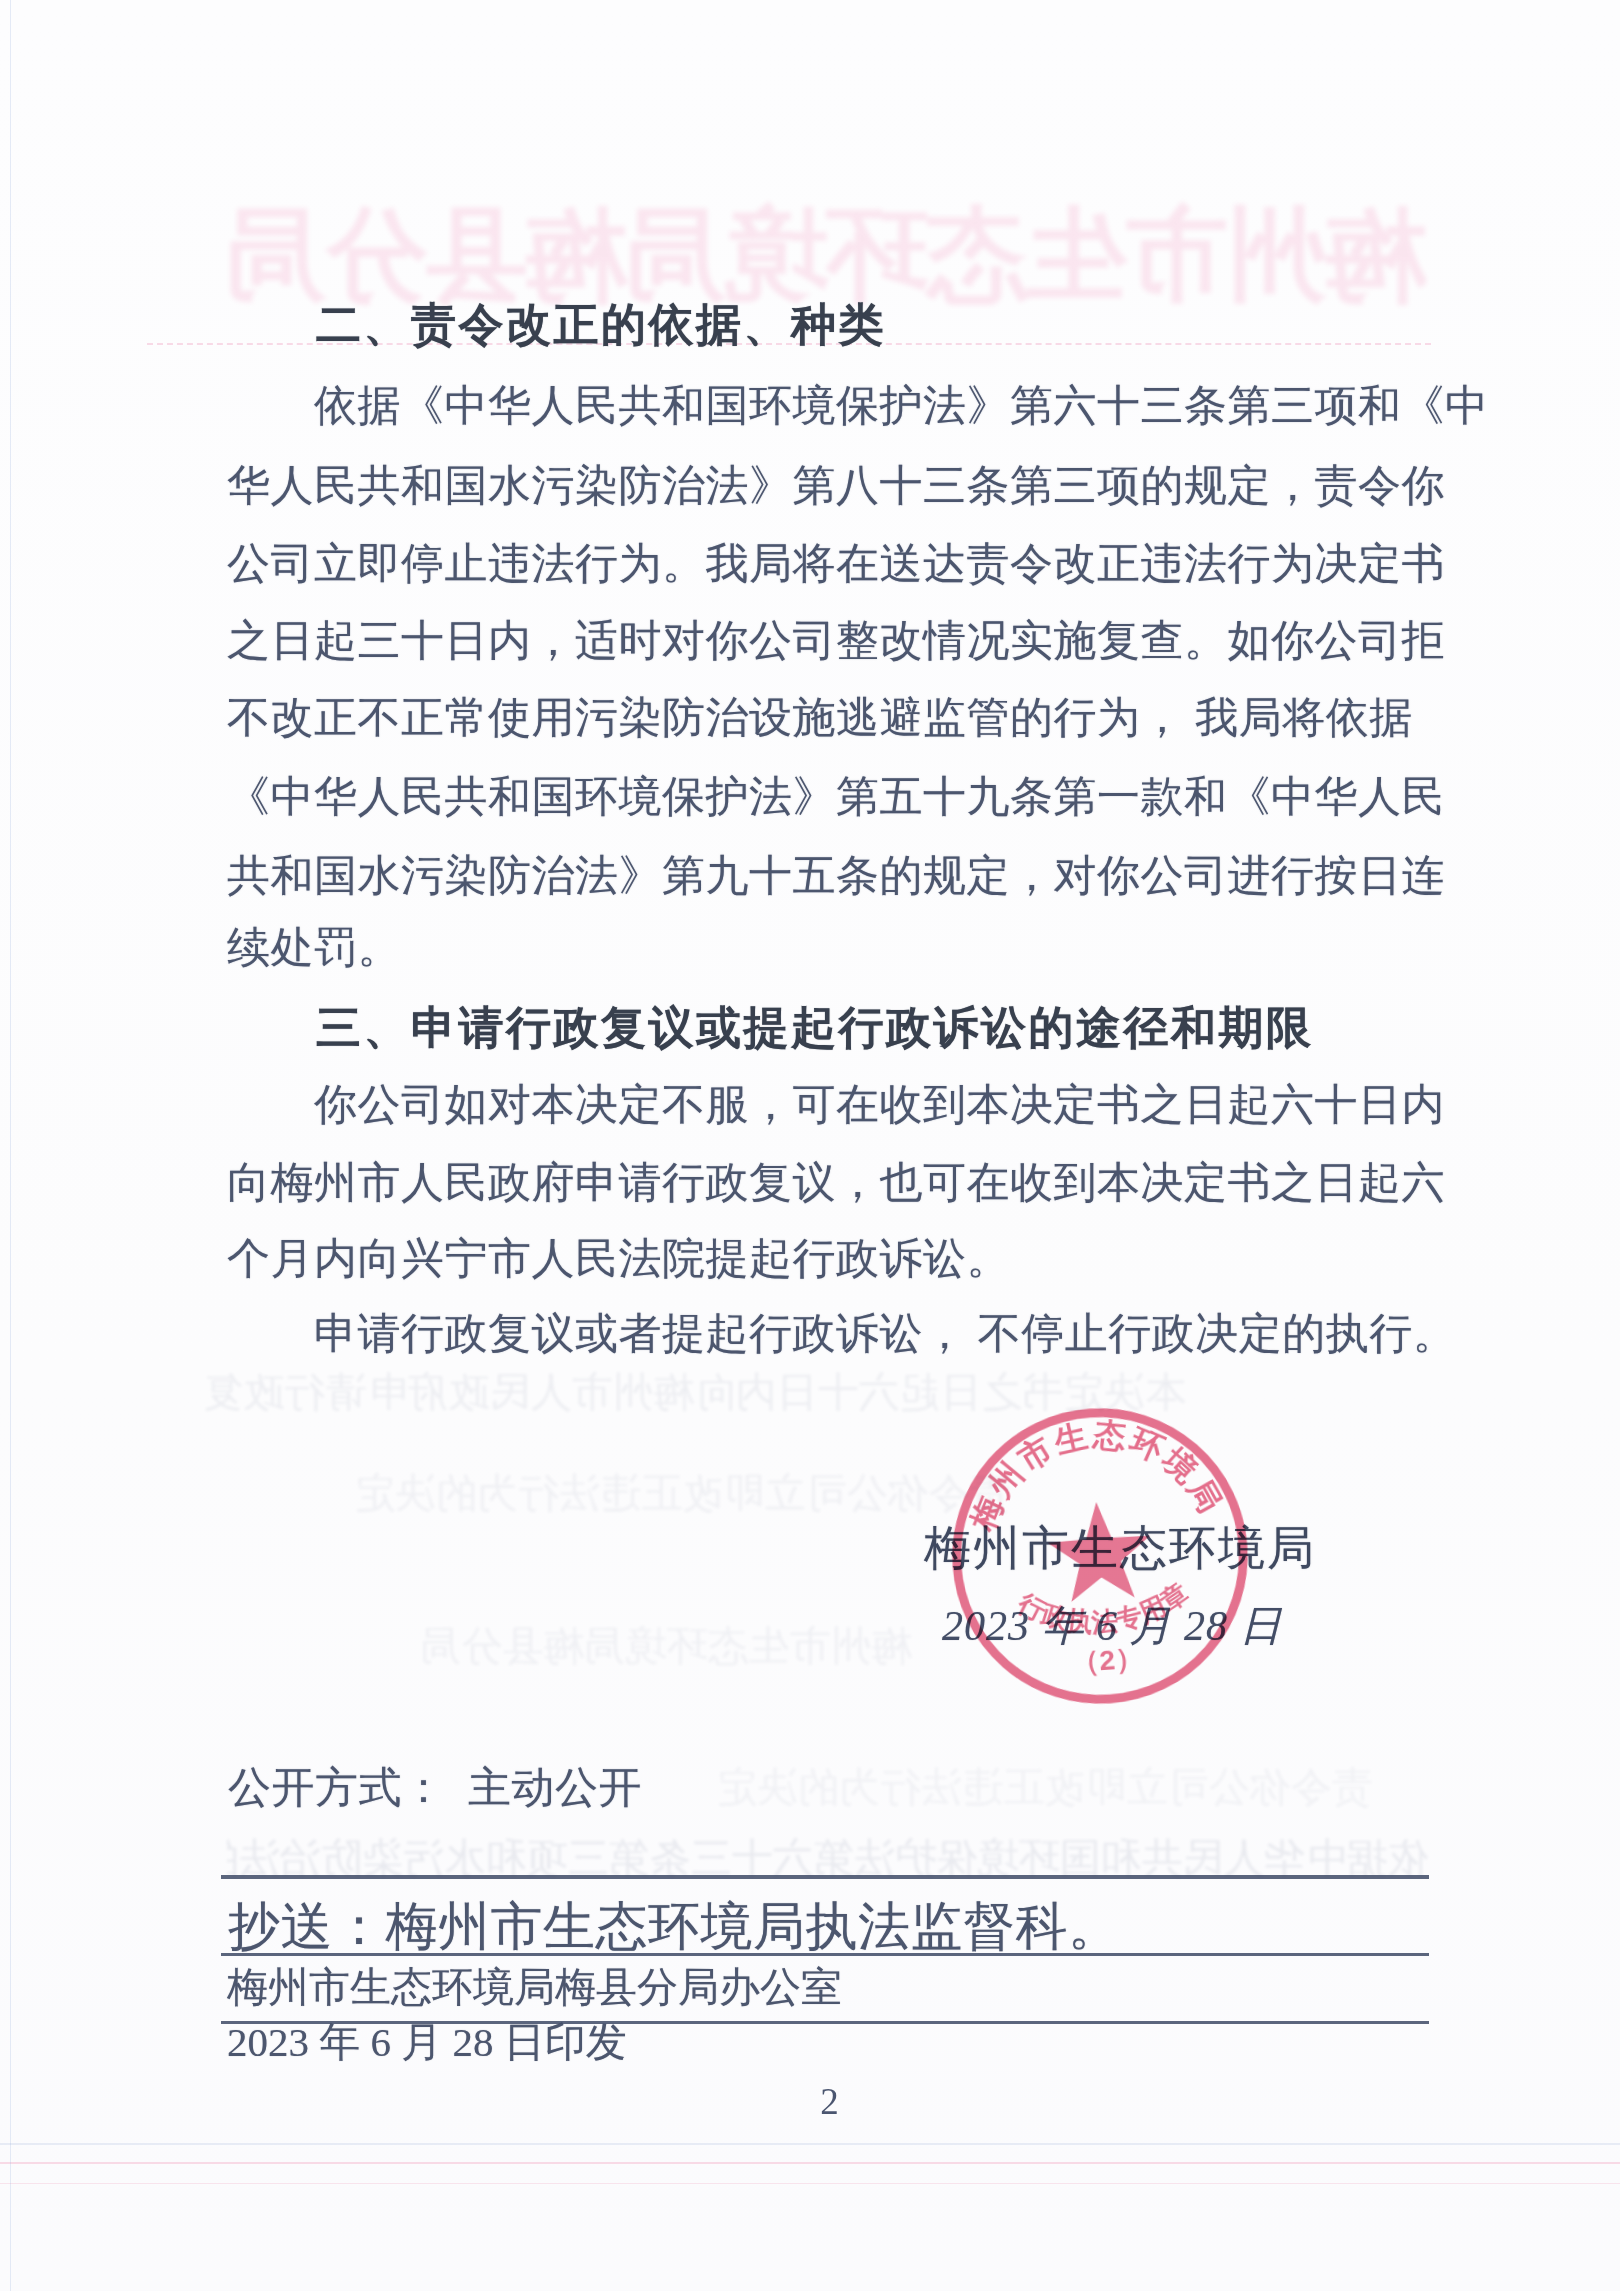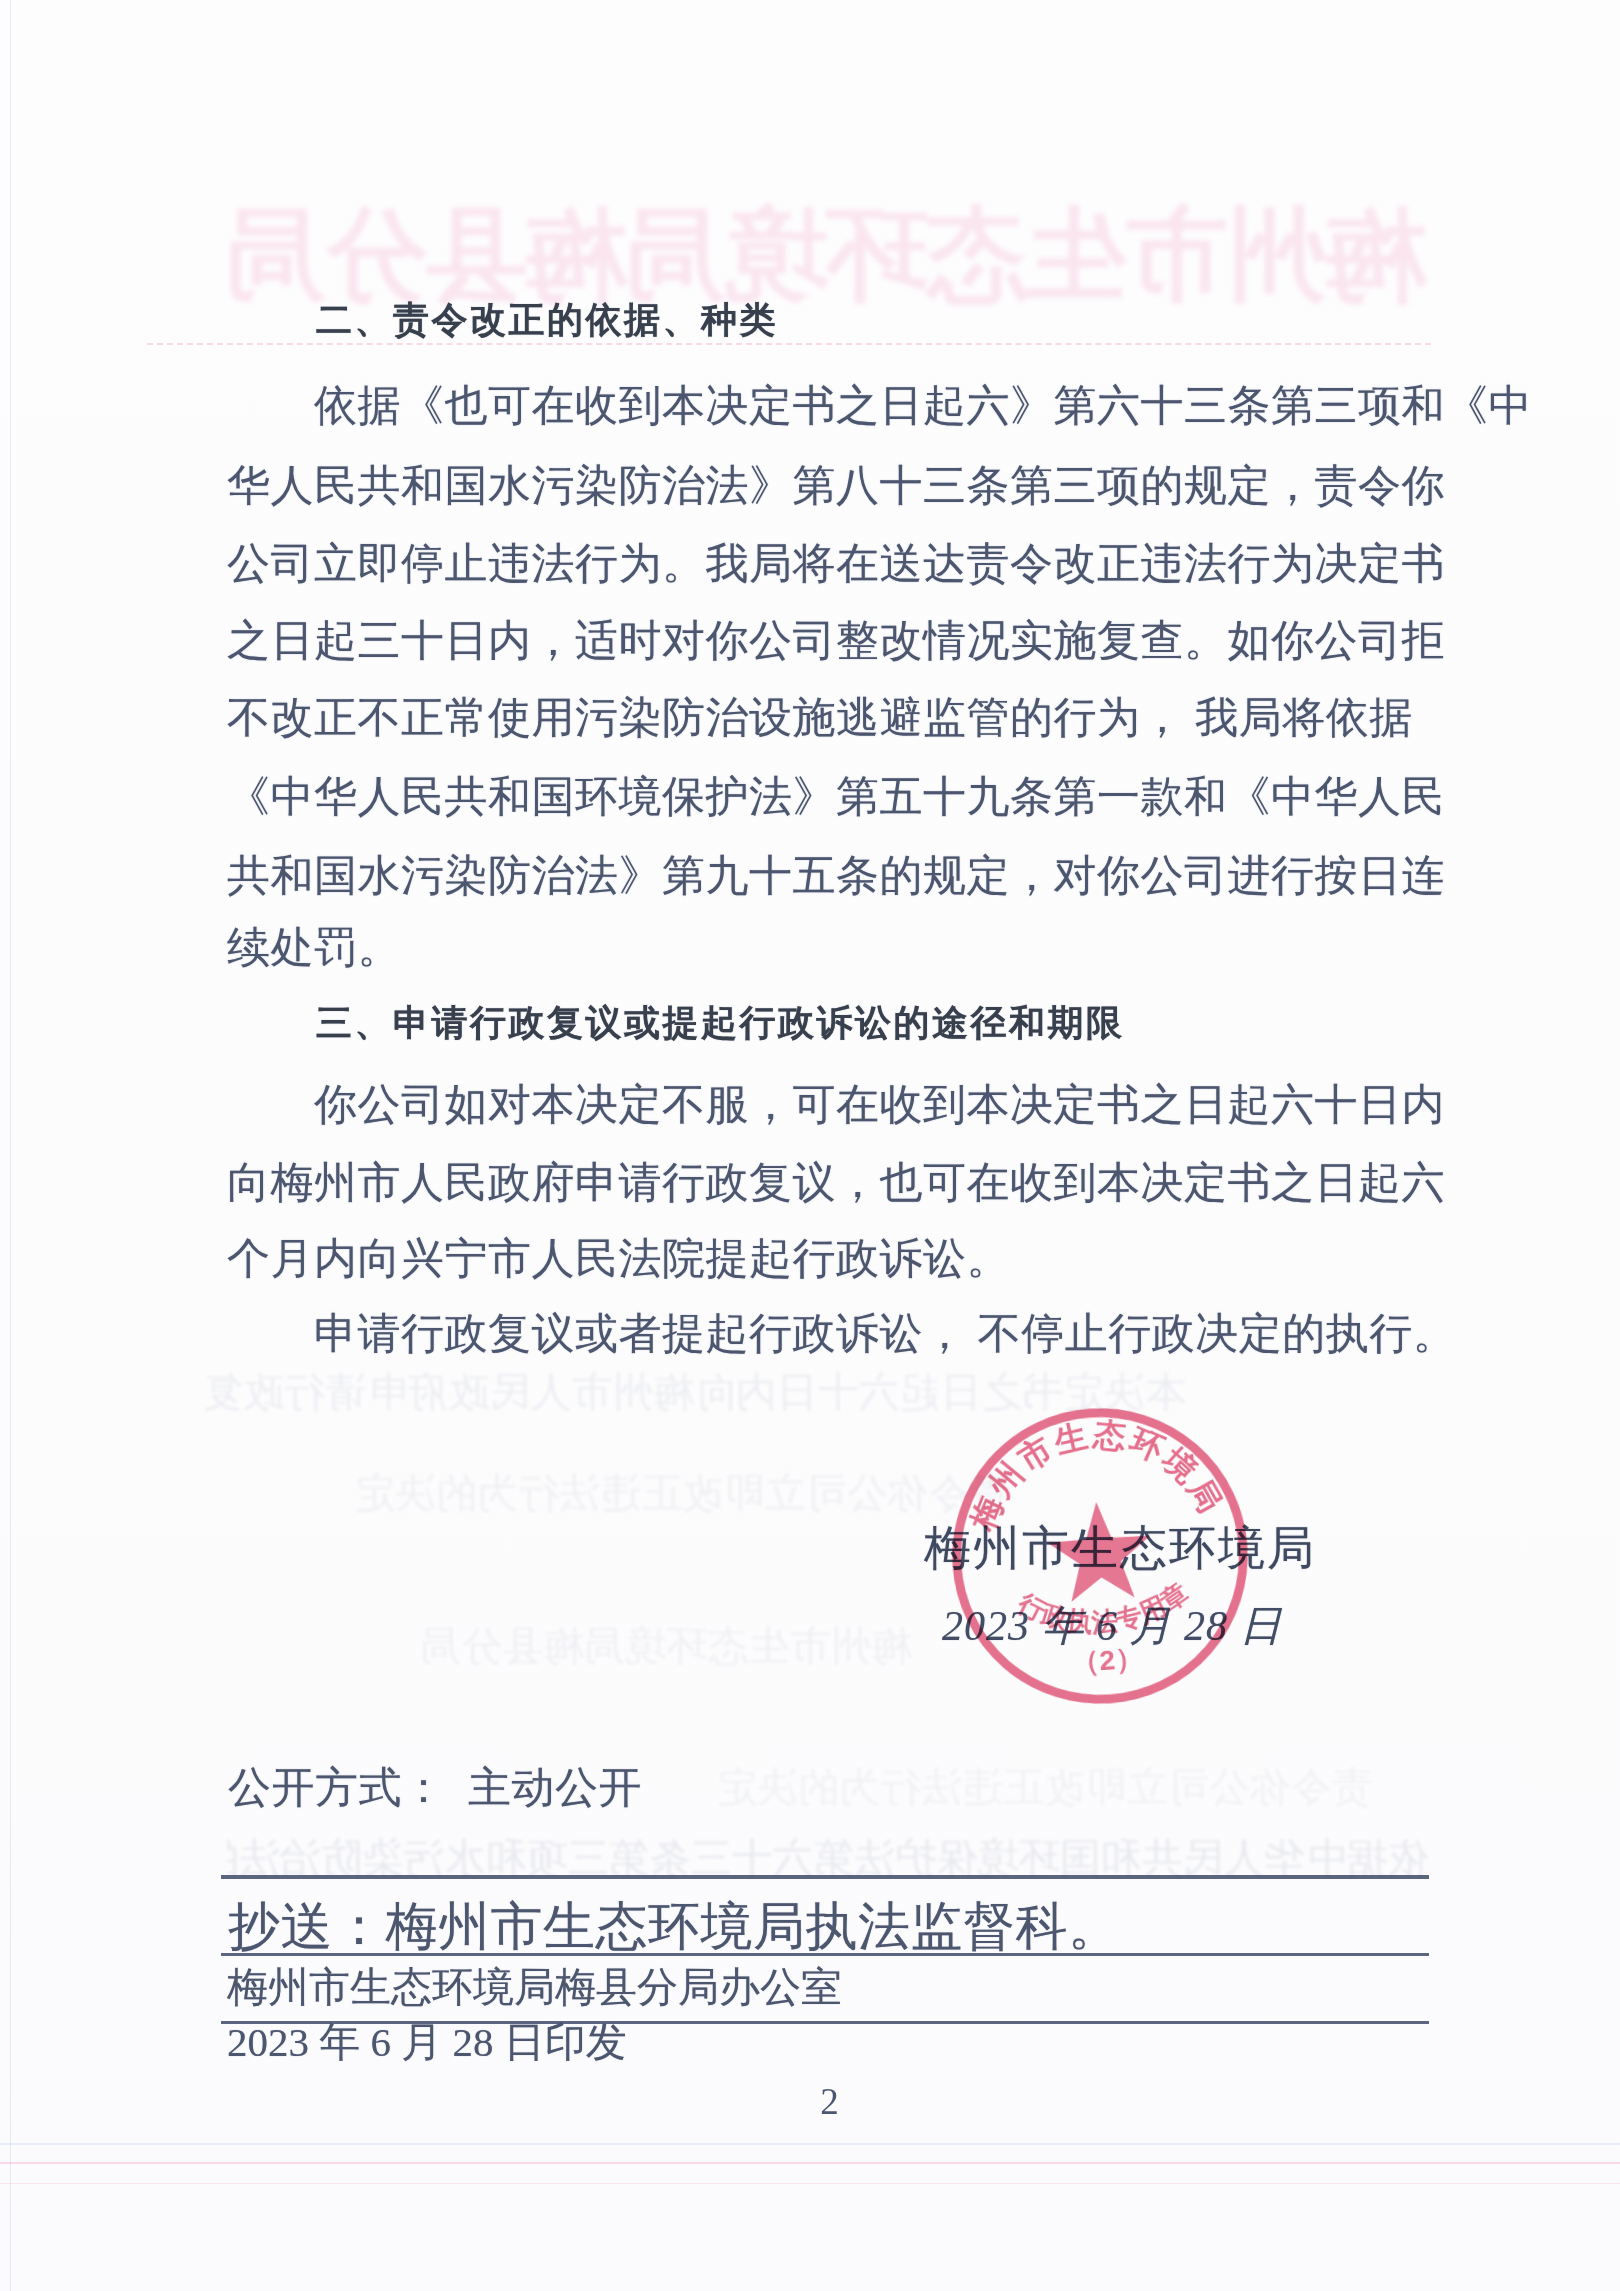--- a/index.html
+++ b/index.html
@@ -19,21 +19,21 @@
     font-size:43px;line-height:1.12;
     color:#4c566e;
     letter-spacing:0.5px;
     white-space:pre;
     text-shadow:0 0 1.2px rgba(78,90,120,.5);
   }
   .heading{
     position:absolute;
     font-family:"Liberation Sans",sans-serif;
     font-weight:700;
-    font-size:36px;line-height:1.1;
+    font-size:45px;line-height:1.1;
     color:#38404e;
     letter-spacing:2.5px;
     white-space:pre;
     text-shadow:0 0 1px rgba(56,64,78,.55);
   }
   .sig{
     position:absolute;
     font-size:47px;color:#3f4960;
     letter-spacing:2px;white-space:pre;
     text-shadow:0 0 1.2px rgba(63,73,96,.5);
@@ -96,21 +96,21 @@
 </style>
 </head>
 <body>
 
 <div class="page">
 
   <div class="wm-top">梅州市生态环境局梅县分局</div>
   <div class="pink-dash"></div>
 
   <div class="heading" style="left:316px;top:300px">二、责令改正的依据、种类</div>
-  <div class="line" style="left:314px;top:382px">依据《也可在收到本决定书之日起六》第六十三条第三项和《中</div>
+  <div class="line" style="left:314px;top:382px">依据《中华人民共和国环境保护法》第六十三条第三项和《中</div>
   <div class="line" style="left:227px;top:462px">华人民共和国水污染防治法》第八十三条第三项的规定，责令你</div>
   <div class="line" style="left:227px;top:540px">公司立即停止违法行为。我局将在送达责令改正违法行为决定书</div>
   <div class="line" style="left:227px;top:694px">不改正不正常使用污染防治设施逃避监管的行为， 我局将依据</div>
   <div class="line" style="left:227px;top:617px">之日起三十日内，适时对你公司整改情况实施复查。如你公司拒</div>
   <div class="line" style="left:227px;top:773px">《中华人民共和国环境保护法》第五十九条第一款和《中华人民</div>
   <div class="line" style="left:227px;top:852px">共和国水污染防治法》第九十五条的规定，对你公司进行按日连</div>
   <div class="line" style="left:227px;top:924px">续处罚。</div>
 
   <div class="heading" style="left:316px;top:1003px">三、申请行政复议或提起行政诉讼的途径和期限</div>
   <div class="line" style="left:314px;top:1081px">你公司如对本决定不服，可在收到本决定书之日起六十日内</div>

